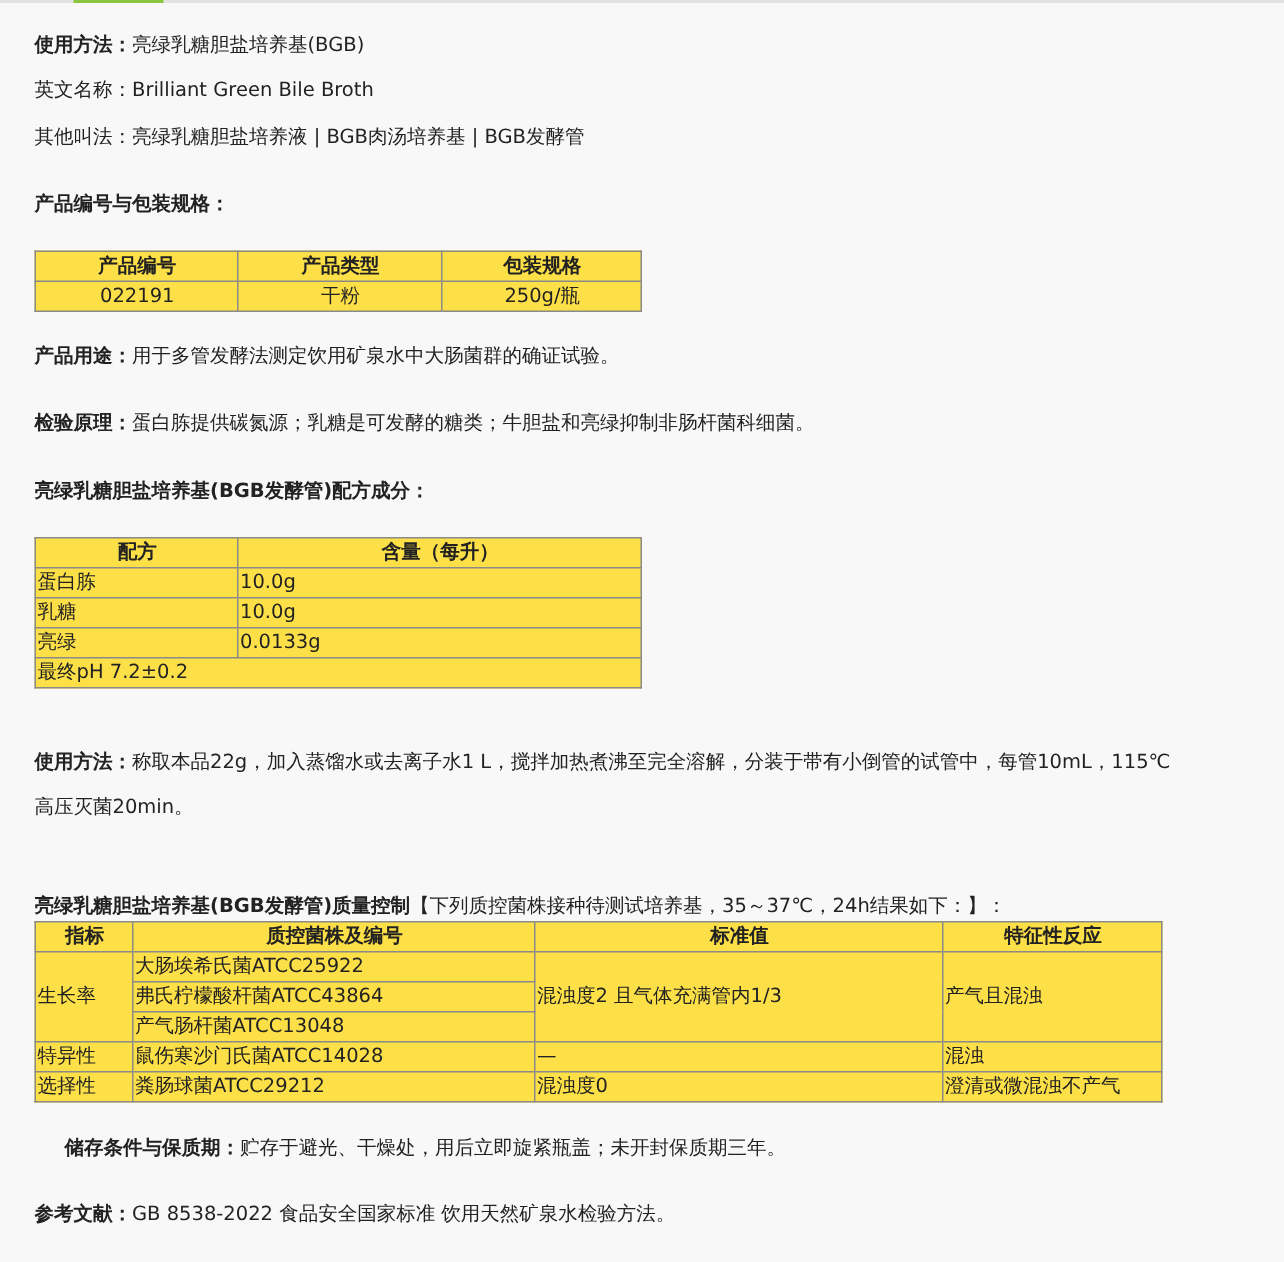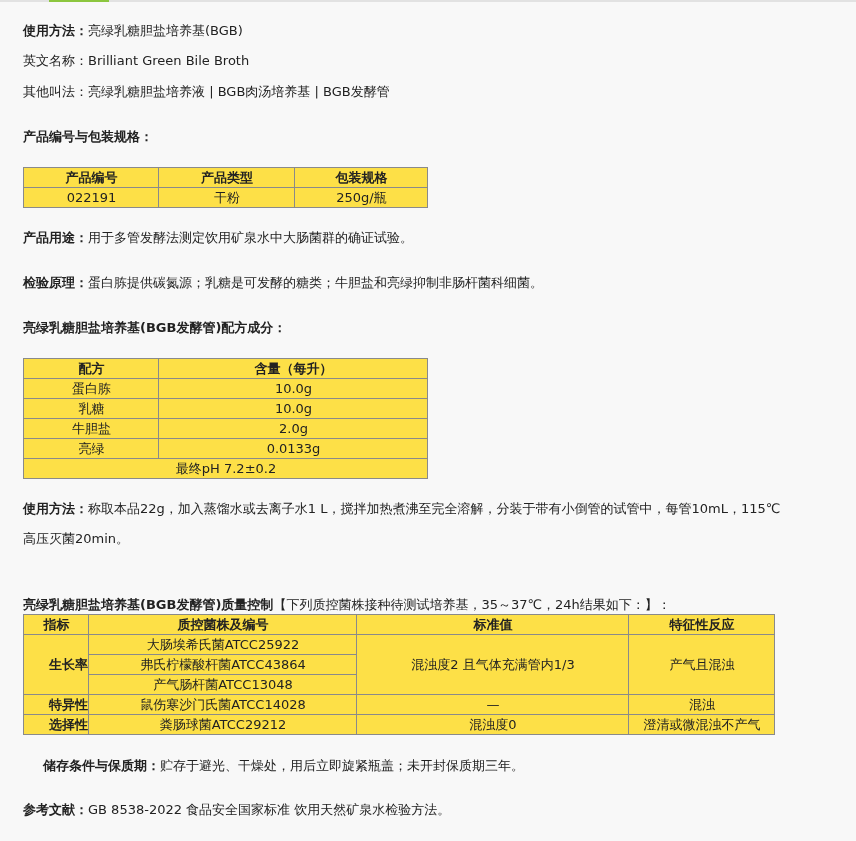--- a/index.html
+++ b/index.html
@@ -48,25 +48,24 @@
       font-size: 13px;
       background: #fde047;
     }
     table.grid td, table.grid th {
       border: 1px solid #8a8a8a;
       padding: 0 0 0 1px;
       height: 19px;
       line-height: 19px;
       white-space: nowrap;
       font-weight: normal;
-      text-align: center;
     }
     table.grid th { font-weight: bold; text-align: center; }
     table.grid td.c { text-align: center; }
-    table.grid td.bc { text-align: right; font-weight: bold; }
+    table.grid td.bc { text-align: left; font-weight: normal; }
   </style>
 </head>
 <body>
 
 <div class="top-rule"></div>
 <div class="top-tab-marker"></div>
 
 <div class="content">
 
   <div class="line" style="top:22px;">
@@ -112,24 +111,20 @@
       <th style="width:133px;">配方</th>
       <th>含量（每升）</th>
     </tr>
     <tr>
       <td>蛋白胨</td>
       <td>10.0g</td>
     </tr>
     <tr>
       <td>乳糖</td>
       <td>10.0g</td>
-    </tr>
-    <tr>
-      <td>牛胆盐</td>
-      <td>2.0g</td>
     </tr>
     <tr>
       <td>亮绿</td>
       <td>0.0133g</td>
     </tr>
     <tr>
       <td colspan="2">最终pH 7.2±0.2</td>
     </tr>
   </tbody>
     </table>

